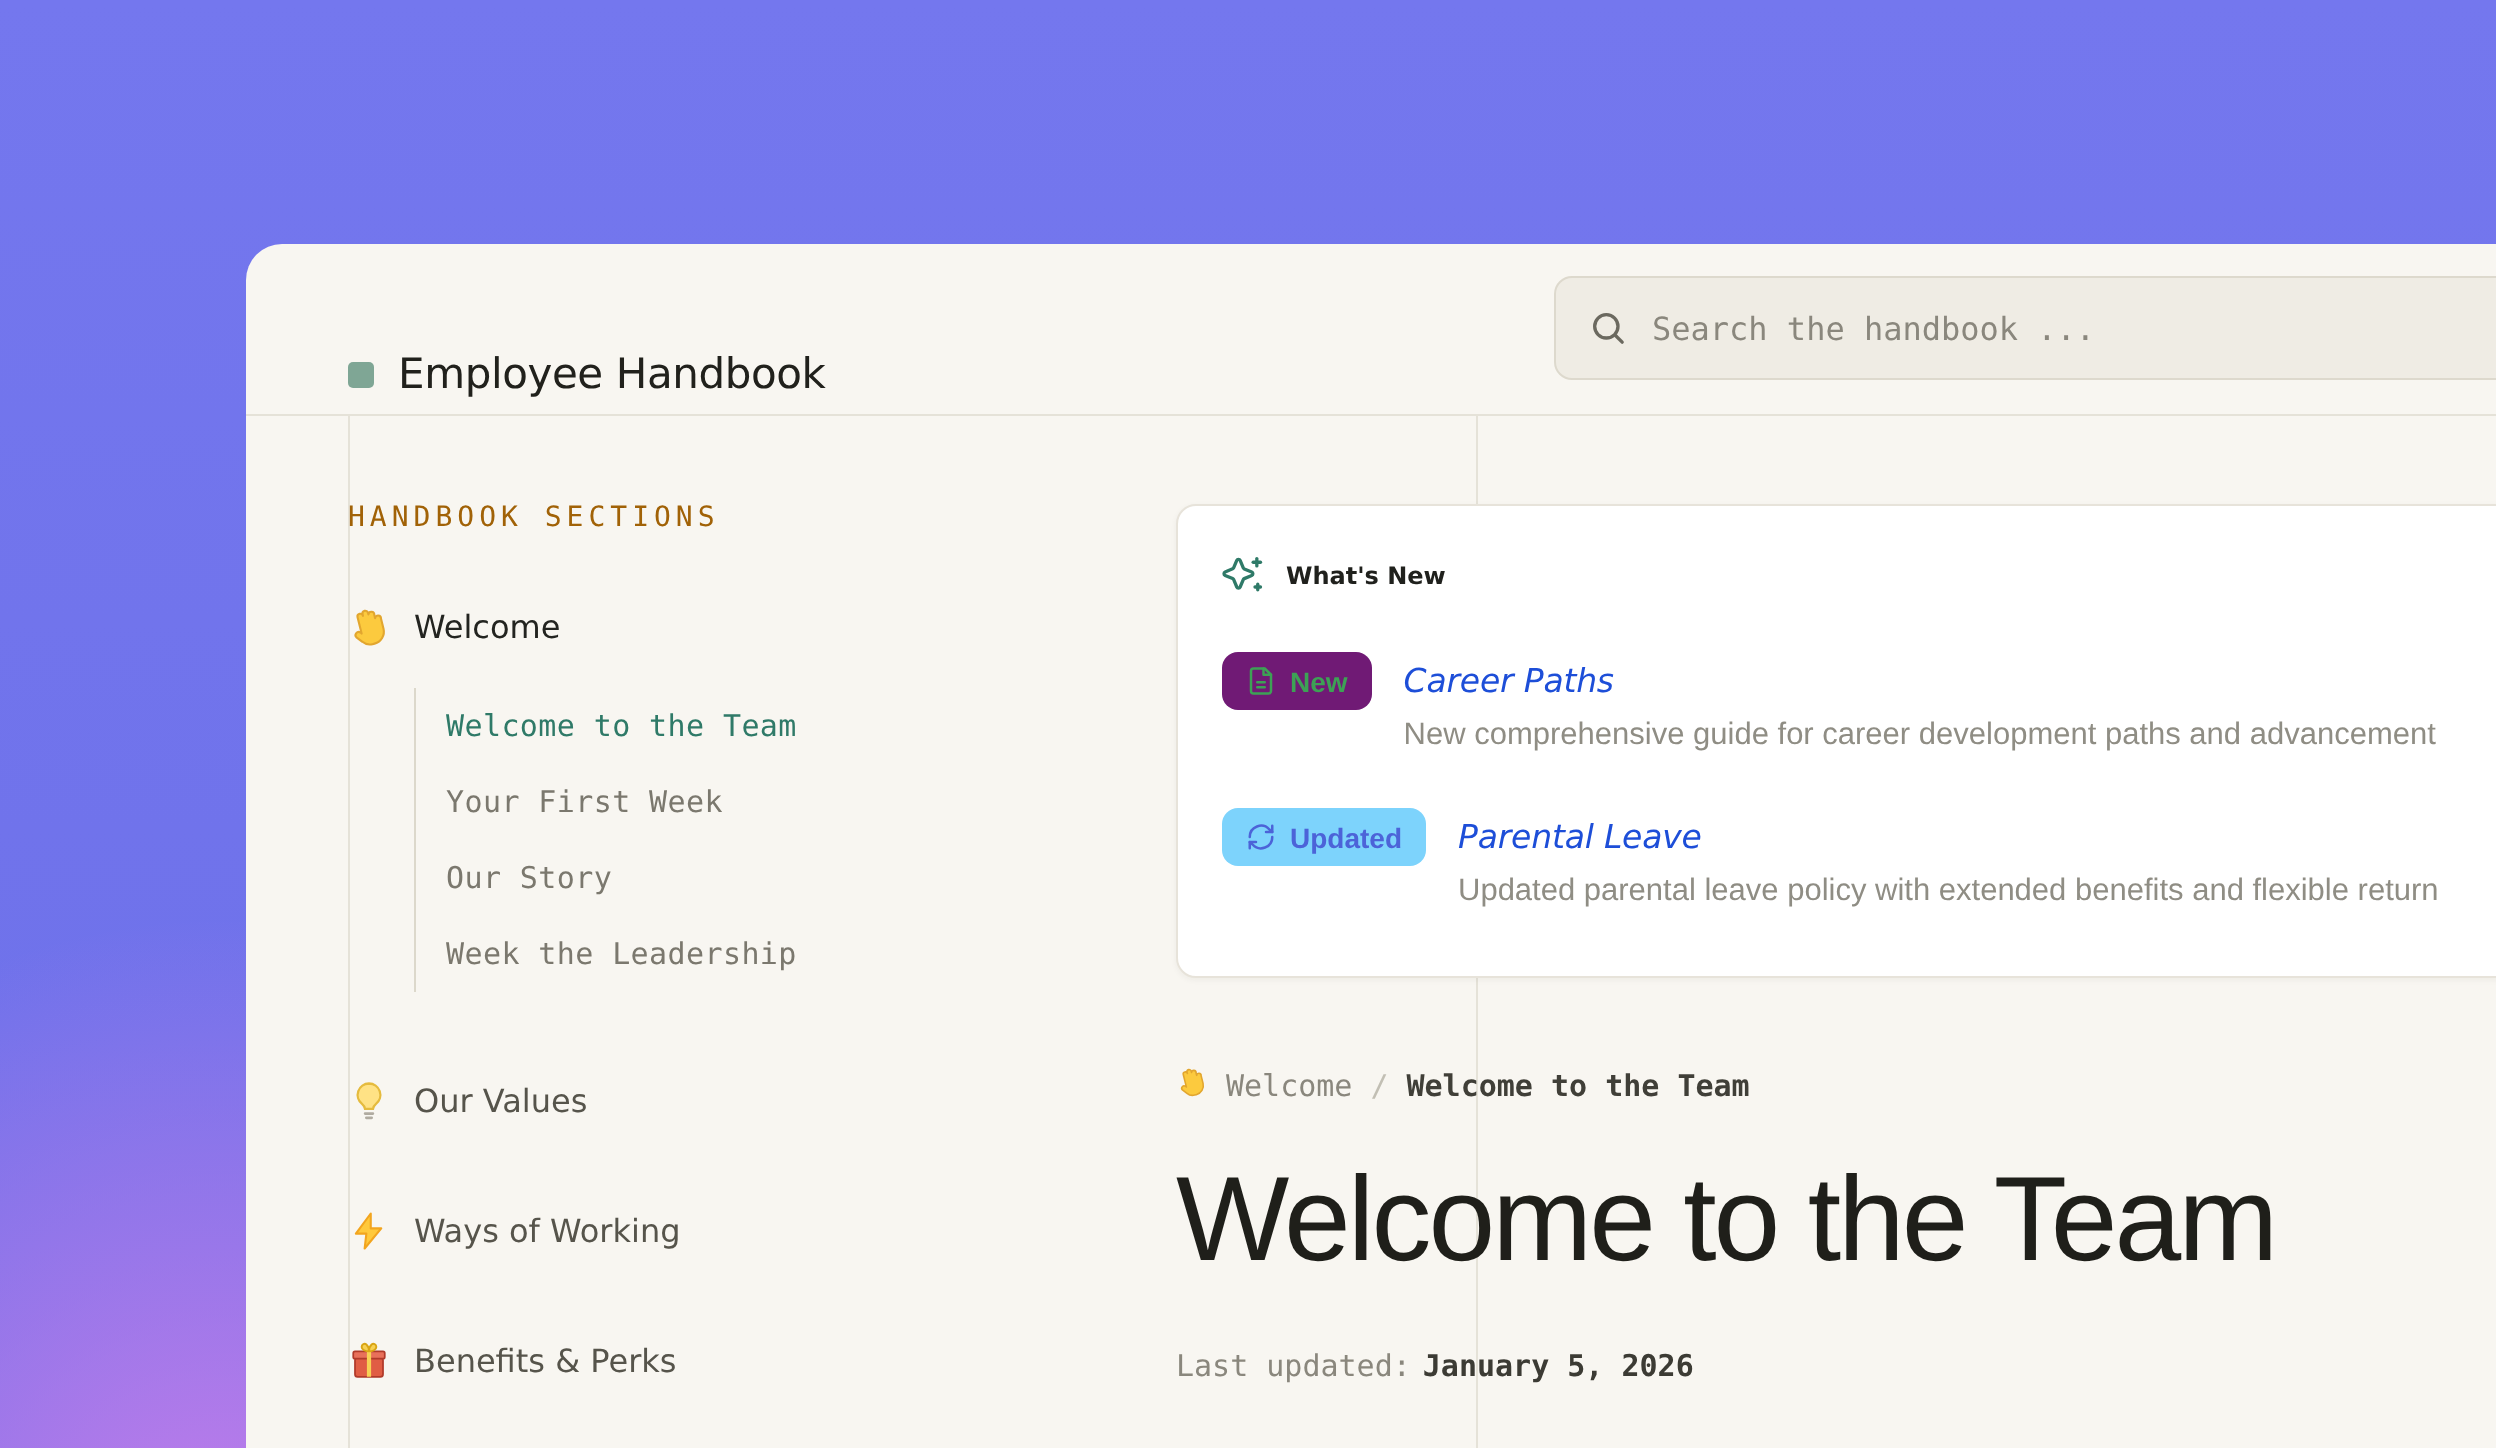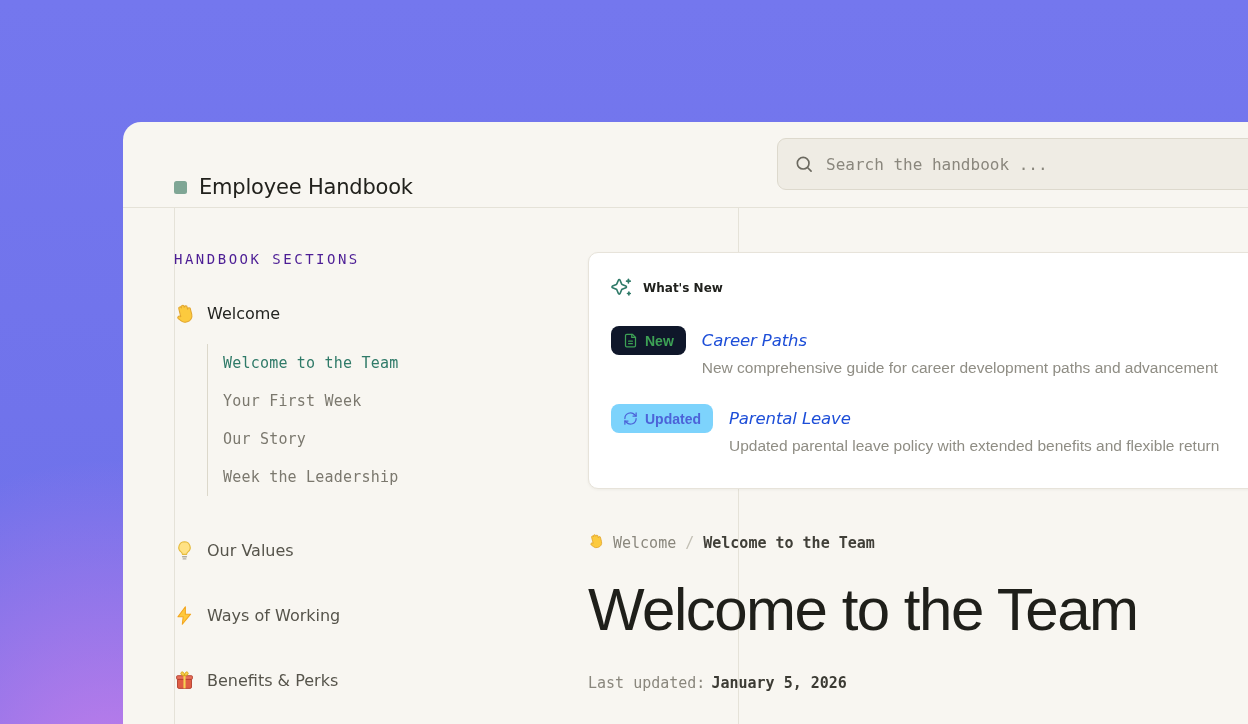--- a/index.html
+++ b/index.html
@@ -42,21 +42,21 @@
     flex:1; border:none; outline:none; background:transparent;
     font-family:"DejaVu Sans Mono","Liberation Mono",monospace;
     font-size:16px; color:#55534a;
   }
   .search-input::placeholder { color:#8a877d; opacity:1; }
 
   
   .sidebar { position:absolute; left:51px; top:85px; width:420px; padding-top:44px; }
   .sb-heading {
     font-family:"DejaVu Sans Mono","Liberation Mono",monospace;
-    font-size:14px; letter-spacing:2.5px; color:#4c1d95;
+    font-size:14px; letter-spacing:2.5px; color:#a16207;
   }
   .sb-nav { margin-top:36px; }
   .sb-section { margin-top:44px; }
   .sb-section:first-child { margin-top:0; }
   .sb-row { display:flex; align-items:center; gap:12px; cursor:pointer; }
   .sb-row .ic { width:21px; height:21px; display:flex; align-items:center; justify-content:center; }
   .sb-label {
     font-family:"DejaVu Sans", sans-serif; font-size:16px; color:#56544b;
   }
   .sb-section.active .sb-label { color:#232420; font-weight:500; }
@@ -82,21 +82,21 @@
   .card-hd { display:flex; align-items:center; gap:10px; }
   .card-hd-title {
     font-family:"DejaVu Sans", sans-serif; font-size:12px; font-weight:700; color:#20211d;
   }
   .wn-item { display:flex; align-items:flex-start; gap:16px; margin-top:27px; cursor:pointer; }
   .badge {
     display:inline-flex; align-items:center; gap:7px;
     height:29px; padding:0 12px; border-radius:8px;
     font-size:14px; font-weight:600; white-space:nowrap; flex:0 0 auto;
   }
-  .badge-new { background:#0f172a; color:#3da155;align-items:center; }
+  .badge-new { background:#701a75; color:#3da155;align-items:center; }
   .badge-updated { background:#7dd3fc; color:#4c63d8; }
   .wn-text { min-width:0; }
   .wn-title {
     font-family:"DejaVu Sans", sans-serif; font-size:16.5px; font-weight:500;
     color:#1d4ed8; line-height:29px; letter-spacing:-.1px;font-style:italic;
   }
   .wn-desc {
     margin-top:4px; font-size:15.5px; color:#8f8d84; white-space:nowrap;
   }
 

